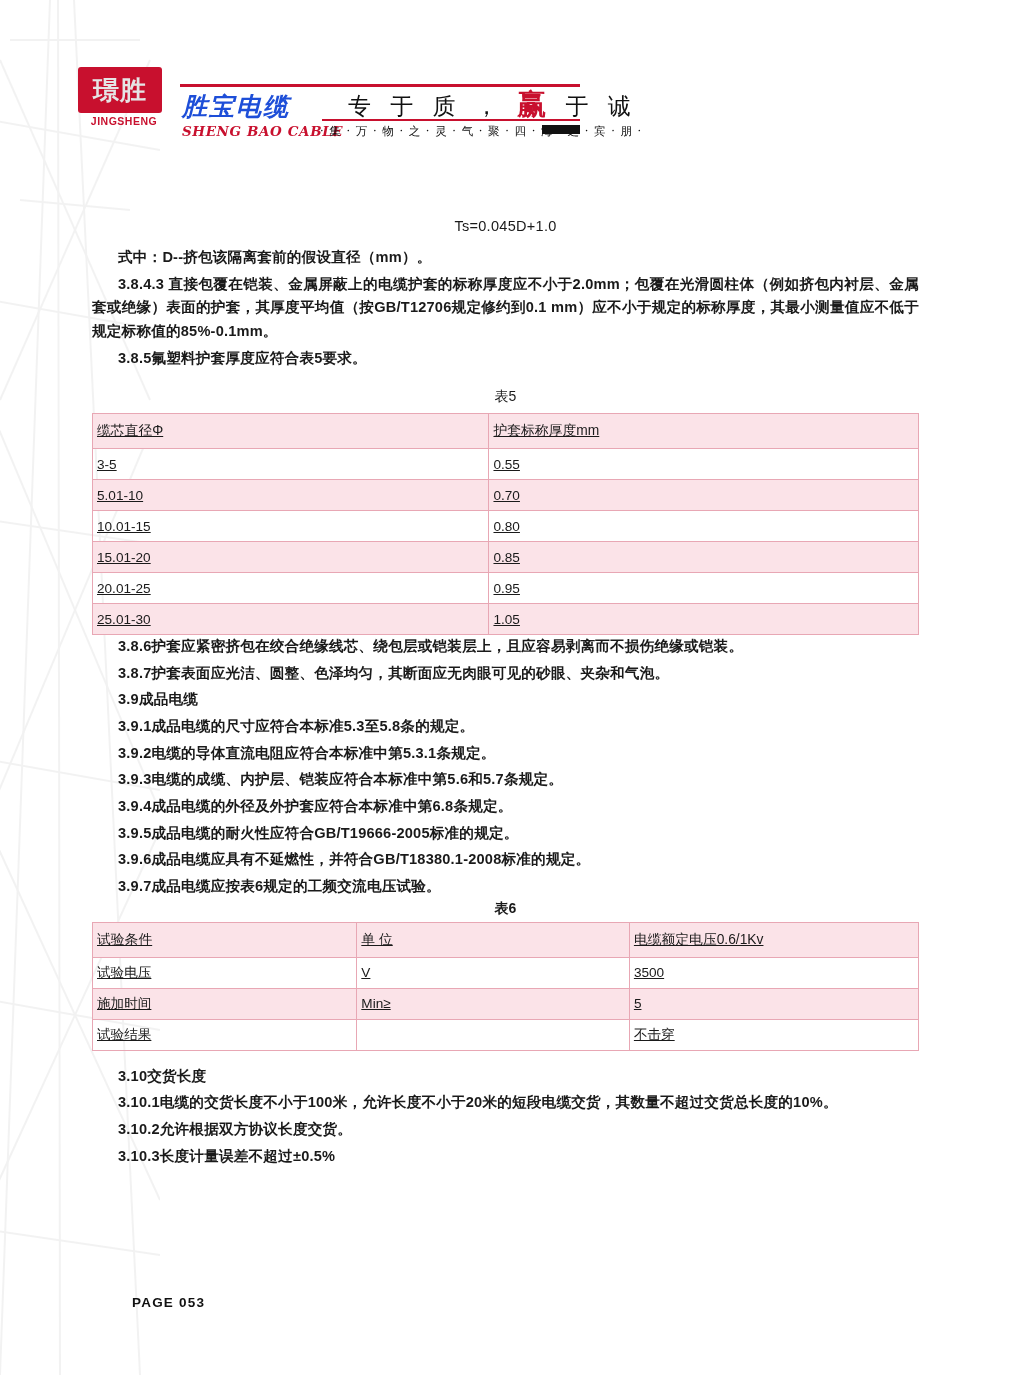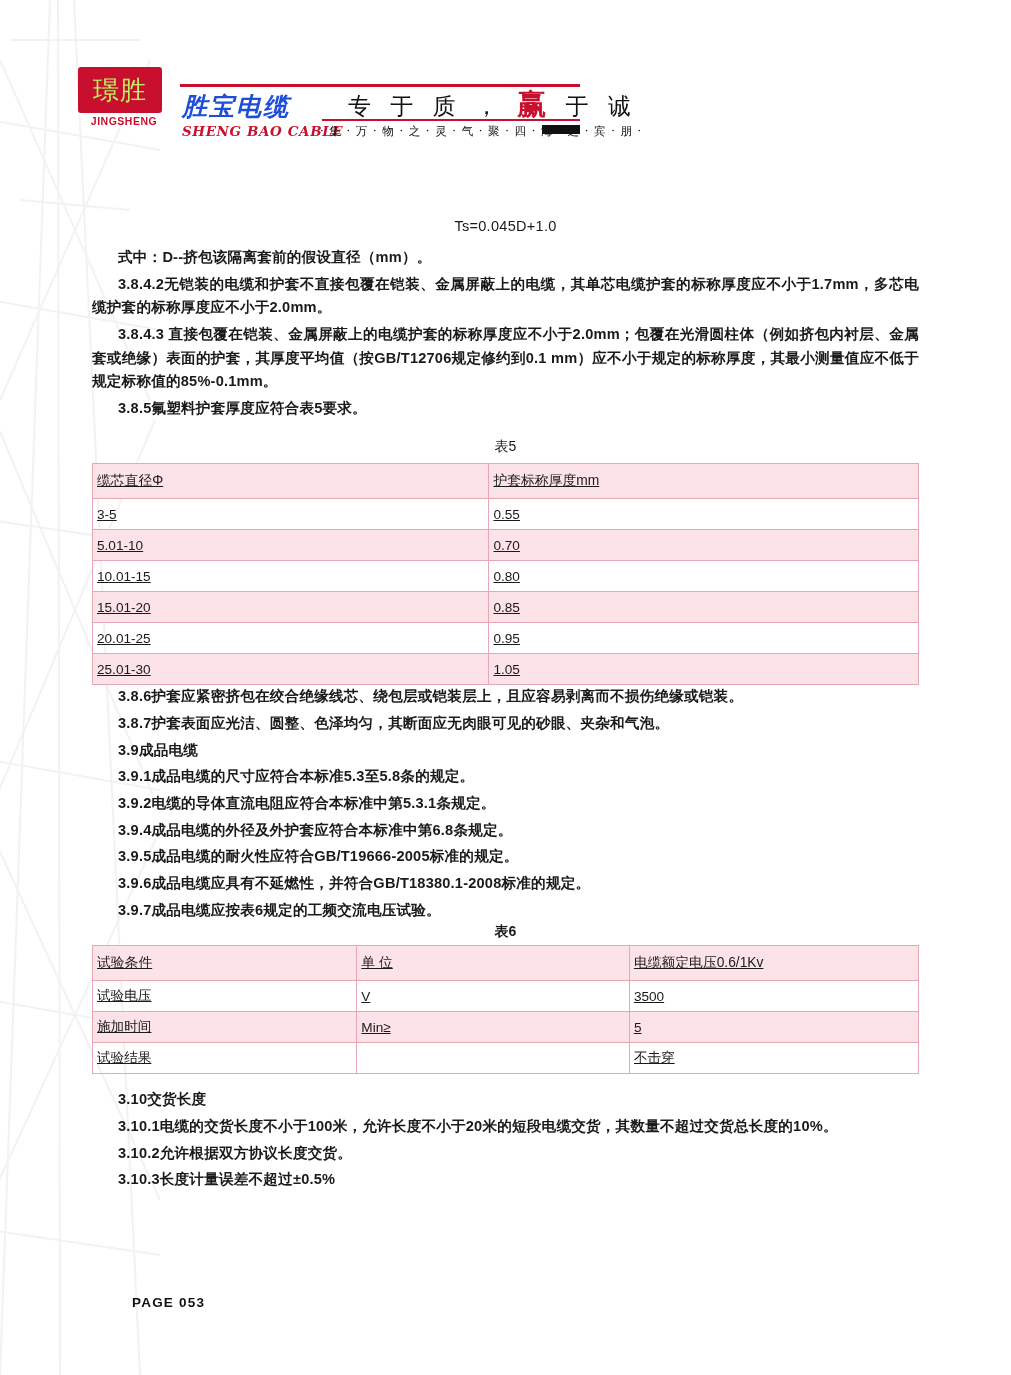--- a/index.html
+++ b/index.html
@@ -46,24 +46,24 @@
     left: 78px;
     top: 5px;
     width: 92px;
     text-align: center;
   }
   .logo-box {
     width: 84px;
     height: 46px;
     background: #c8102e;
     border-radius: 3px;
-    color: #bef264;
+    color: #e5e5e5;
     font-family: "DejaVu Serif", serif;
     font-size: 26px;
-    font-weight: normal;
+    font-weight: bold;
     line-height: 46px;
     letter-spacing: 1px;
     text-align: center;
   }
   .logo-latin {
     margin-top: 2px;
     font-size: 10.5px;
     font-weight: bold;
     color: #c8102e;
     letter-spacing: 0.5px;
@@ -257,21 +257,20 @@
     </div>
     <div class="dots-line">· 集 · 万 · 物 · 之 · 灵 · 气 · 聚 · 四 · 海 · 之 · 宾 · 朋 ·</div>
     <div class="blackbar"></div>
   </div>
 
   <div class="content">
 
     <div class="formula">Ts=0.045D+1.0</div>
 
     <p class="para indent">式中：D--挤包该隔离套前的假设直径（mm）。</p>
-    <p class="para indent">3.8.4.2无铠装的电缆和护套不直接包覆在铠装、金属屏蔽上的电缆，其单芯电缆护套的标称厚度应不小于1.7mm，多芯电缆护套的标称厚度应不小于2.0mm。</p>
     <p class="para indent">3.8.4.3 直接包覆在铠装、金属屏蔽上的电缆护套的标称厚度应不小于2.0mm；包覆在光滑圆柱体（例如挤包内衬层、金属套或绝缘）表面的护套，其厚度平均值（按GB/T12706规定修约到0.1 mm）应不小于规定的标称厚度，其最小测量值应不低于规定标称值的85%-0.1mm。</p>
     <p class="para indent">3.8.5氟塑料护套厚度应符合表5要求。</p>
 
     <div class="tbl-caption">表5</div>
     <table class="t5">
       <tbody>
           <tr class="thead">
         <td class="c1">缆芯直径Φ</td>
         <td>护套标称厚度mm</td>
       </tr>
@@ -301,20 +300,21 @@
       </tr>
     </tbody>
       </table>
 
     <div class="after-t5">
       <p class="para indent">3.8.6护套应紧密挤包在绞合绝缘线芯、绕包层或铠装层上，且应容易剥离而不损伤绝缘或铠装。</p>
       <p class="para indent">3.8.7护套表面应光洁、圆整、色泽均匀，其断面应无肉眼可见的砂眼、夹杂和气泡。</p>
       <p class="para indent">3.9成品电缆</p>
       <p class="para indent">3.9.1成品电缆的尺寸应符合本标准5.3至5.8条的规定。</p>
       <p class="para indent">3.9.2电缆的导体直流电阻应符合本标准中第5.3.1条规定。</p>
+      <p class="para indent">3.9.3电缆的成缆、内护层、铠装应符合本标准中第5.6和5.7条规定。</p>
       <p class="para indent">3.9.4成品电缆的外径及外护套应符合本标准中第6.8条规定。</p>
       <p class="para indent">3.9.5成品电缆的耐火性应符合GB/T19666-2005标准的规定。</p>
       <p class="para indent">3.9.6成品电缆应具有不延燃性，并符合GB/T18380.1-2008标准的规定。</p>
       <p class="para indent">3.9.7成品电缆应按表6规定的工频交流电压试验。</p>
     </div>
 
     <div class="t6-caption">表6</div>
     <table class="t6">
       <tbody>
           <tr class="thead">

